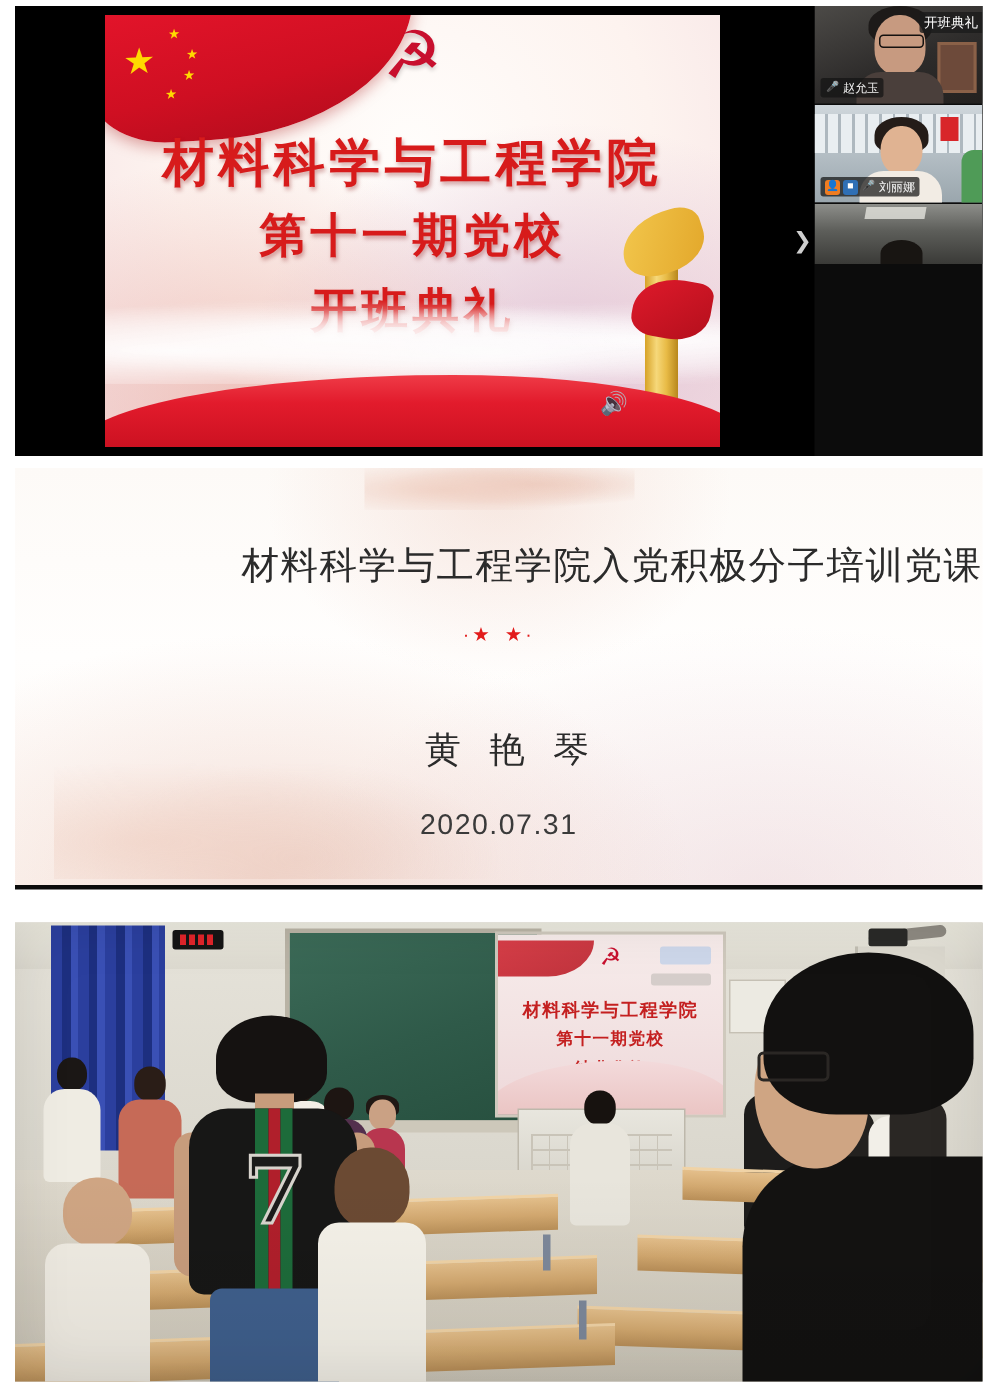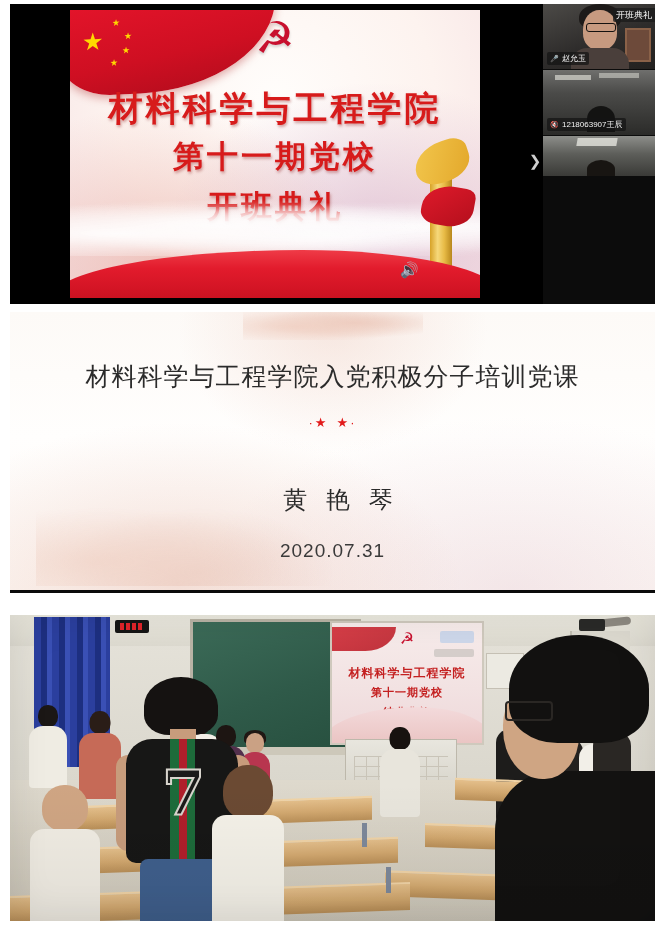--- a/index.html
+++ b/index.html
@@ -190,21 +190,21 @@
       radial-gradient(ellipse at 30% 60%, #e9b9a6 0%, rgba(233,185,166,0) 62%),
       radial-gradient(ellipse at 62% 50%, #e0a995 0%, rgba(224,169,149,0) 62%);
   }
   .slide-inkwash2{
     position:absolute;left:4%;bottom:4px;width:46%;height:90px;opacity:.30;
     background:
       radial-gradient(ellipse at 22% 72%, #e6b49f 0%, rgba(230,180,159,0) 58%),
       radial-gradient(ellipse at 55% 85%, #ddb0a0 0%, rgba(221,176,160,0) 60%);
   }
   .slide-h1{
-    position:absolute;left:0;right:0;top:48px;text-align:center;
+    position:absolute;left:0;right:0;top:48px;text-align:right;
     color:#2b2b2b;font-size:25px;letter-spacing:1px;
     font-family:"DejaVu Sans","Liberation Sans",sans-serif;
   }
   .slide-h2{
     position:absolute;left:0;right:0;top:103px;text-align:center;
     display:flex;align-items:center;justify-content:center;gap:8px;
   }
   .slide-h2 .stars{color:#e21b1b;font-size:13px;letter-spacing:2px;}
   .slide-h2 .big{
     color:#e81414;font-size:34px;font-weight:bold;letter-spacing:2px;
@@ -376,32 +376,37 @@
           <div class="glass"></div>
           <div class="body"></div>
         </div>
         <div class="speaking-badge">开班典礼</div>
         <div class="namebar">
           <span class="ic ic-mic">🎤</span>
           <span class="nm">赵允玉</span>
         </div>
       </div>
 
-
-      <div class="tile t3">
+      <div class="tile t2">
         <div class="scene">
-          <div class="light"></div>
-          <div class="light2"></div>
+          <div class="shelf"></div>
+          <div class="red"></div>
+          <div class="green"></div>
+          <div class="hair"></div>
           <div class="head"></div>
+          <div class="body"></div>
         </div>
         <div class="namebar">
-          <span class="ic ic-mic-off">🔇</span>
-          <span class="nm">1218063907王辰</span>
-        </div>
-      </div>
+          <span class="ic ic-host">👤</span>
+          <span class="ic ic-share">■</span>
+          <span class="ic ic-mic">🎤</span>
+          <span class="nm">刘丽娜</span>
+        </div>
+      </div>
+
 
 
       <div class="tile t5">
         <div class="scene">
           <div class="panel"></div>
           <div class="head"></div>
         </div>
       </div>
 
     </div>

